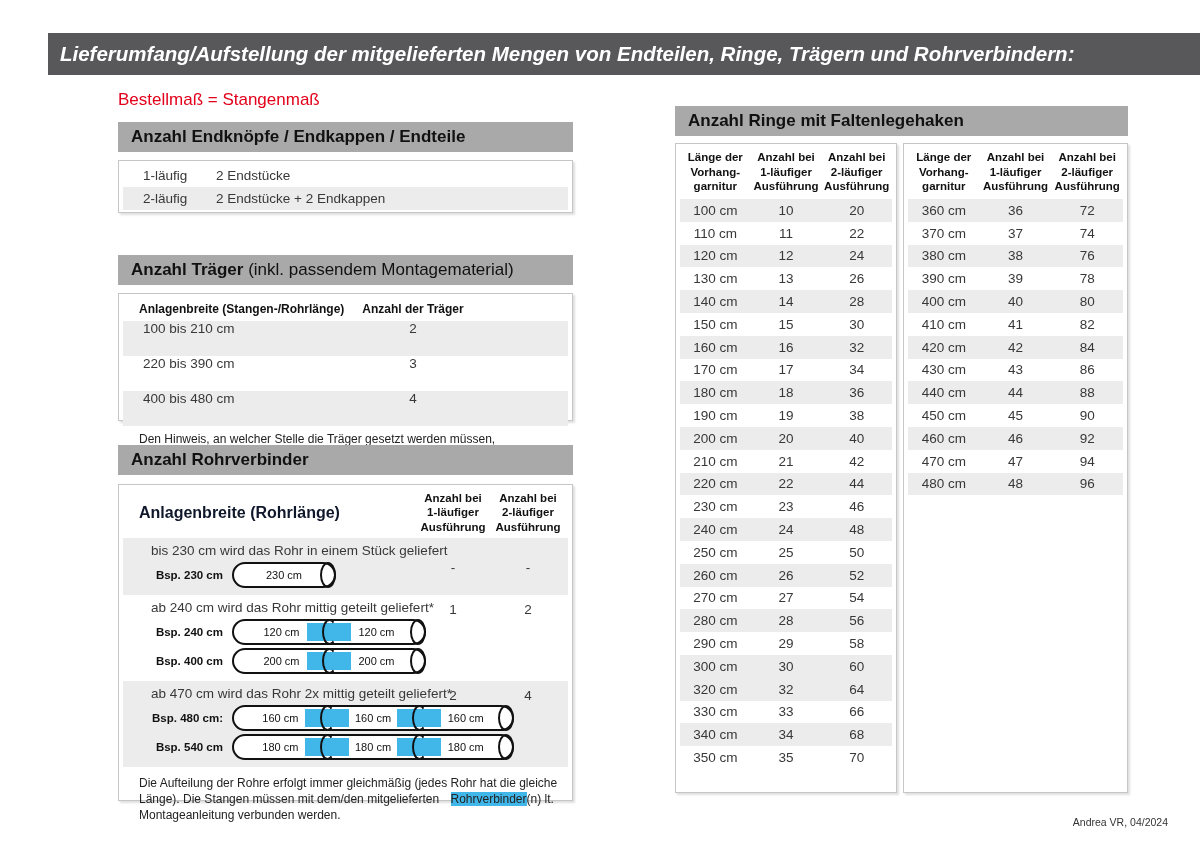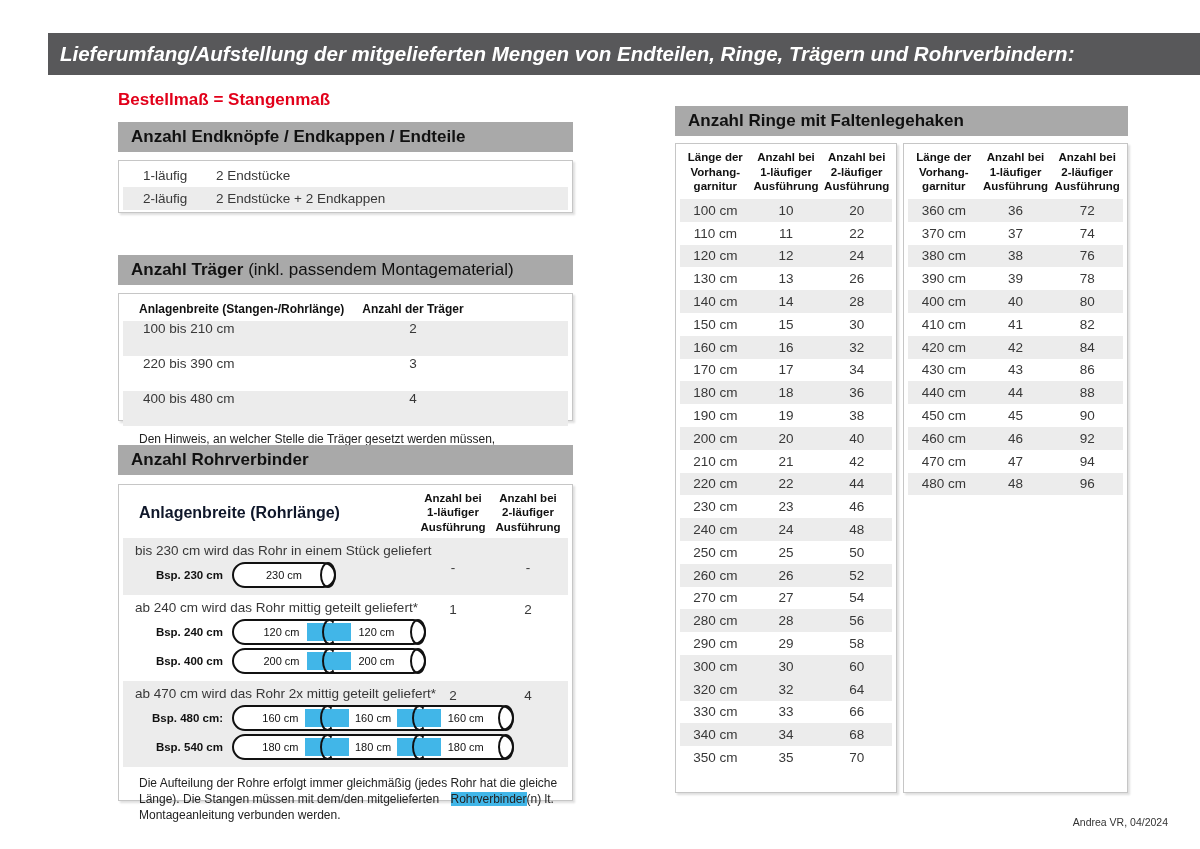--- a/index.html
+++ b/index.html
@@ -1,21 +1,21 @@
 <!DOCTYPE html>
 <html style="--banner: #58585a; --bar: #a9a9a9; --shade: #ececec; --red: #e2001a; --blue: #41b6e8;"><head>
 <meta charset="utf-8">
 <style>
   html,body{margin:0;padding:0;background:#fff;}
   .page{position:relative;width:1200px;height:849px;background:#fff;overflow:hidden;
         font-family:"Liberation Sans",sans-serif;color:#222;}
   .banner{position:absolute;left:48px;top:33px;width:1152px;height:42px;
           background:var(--banner,#58585a);color:#fff;font-weight:bold;font-style:italic;
           font-size:20.5px;display:flex;align-items:center;padding-left:12px;box-sizing:border-box;}
-  .subtitle{position:absolute;left:118px;top:90px;color:var(--red,#e2001a);font-weight:bold;font-size:17px;}
+  .subtitle{position:absolute;left:118px;top:90px;color:var(--red,#e2001a);font-weight:normal;font-size:17px;}
   .secbar{position:absolute;left:118px;width:455px;height:30px;background:var(--bar,#a9a9a9);
           display:flex;align-items:center;padding-left:13px;box-sizing:border-box;font-size:17px;color:#111;white-space:pre;}
   .secbar span{font-weight:bold;}
   .secbar span.n{font-weight:normal;}
   .s1{top:122px}.s2{top:255px}.s3{top:445px}
   .sr{left:675px;width:453px;top:106px}
   .box{position:absolute;left:118px;width:455px;background:#fff;border:1px solid #c6c6c6;
        box-sizing:border-box;padding:3px 4px;box-shadow:1.5px 2px 2px rgba(0,0,0,.13);}
   .t1{top:160px;height:53px}
   .t2{top:293px;height:128px}
@@ -28,21 +28,21 @@
   .t2head .h2,.t2row .c2{position:absolute;left:210px;width:160px;text-align:center;}
   .t2row{height:35px;display:flex;font-size:13.5px;color:#383838;position:relative;}
   .t2row .c1{padding-left:20px;}
   .t2note{padding:6px 0 0 16px;font-size:12px;line-height:1.3;color:#222;max-width:402px;}
   .t3head{height:50px;position:relative;}
   .t3head .h1{position:absolute;left:16px;top:50%;transform:translateY(-50%);font-weight:bold;font-size:16px;color:#0f172a;}
   .hcol{position:absolute;width:80px;text-align:center;font-weight:bold;font-size:11.5px;
         white-space:pre-line;line-height:1.25;top:50%;transform:translateY(-50%);color:#111;}
   .h2p{left:290px}.h3p{left:365px}
   .rblock{position:relative;padding:5px 0 5px 0;}
-  .rtext{font-size:13.5px;color:#383838;padding-left:12px;margin-bottom:3px;}
+  .rtext{font-size:13.5px;color:#383838;padding-left:28px;margin-bottom:3px;}
   .bval{position:absolute;width:80px;text-align:center;font-size:13.5px;color:#383838;top:7px;}
   .v1{left:290px}.v2{left:365px}
   .midv{top:50%;transform:translateY(-50%);}
   .tube-row{height:28px;display:flex;align-items:center;margin:1px 0;}
   .tube-label{width:100px;text-align:right;font-weight:bold;font-size:11.5px;padding-right:9px;flex:none;color:#111;}
   .tube{position:relative;height:26px;border:2px solid #111;border-radius:13px;background:#fff;
         display:flex;box-sizing:border-box;}
   .seg{flex:1;display:flex;align-items:center;justify-content:center;font-size:11px;color:#111;z-index:3;}
   .joint{position:absolute;top:2px;bottom:2px;width:44px;background:var(--blue,#41b6e8);z-index:1;}
   .joint-arc{position:absolute;top:-2px;bottom:-2px;width:15px;border:2px solid #111;border-right-color:transparent;

